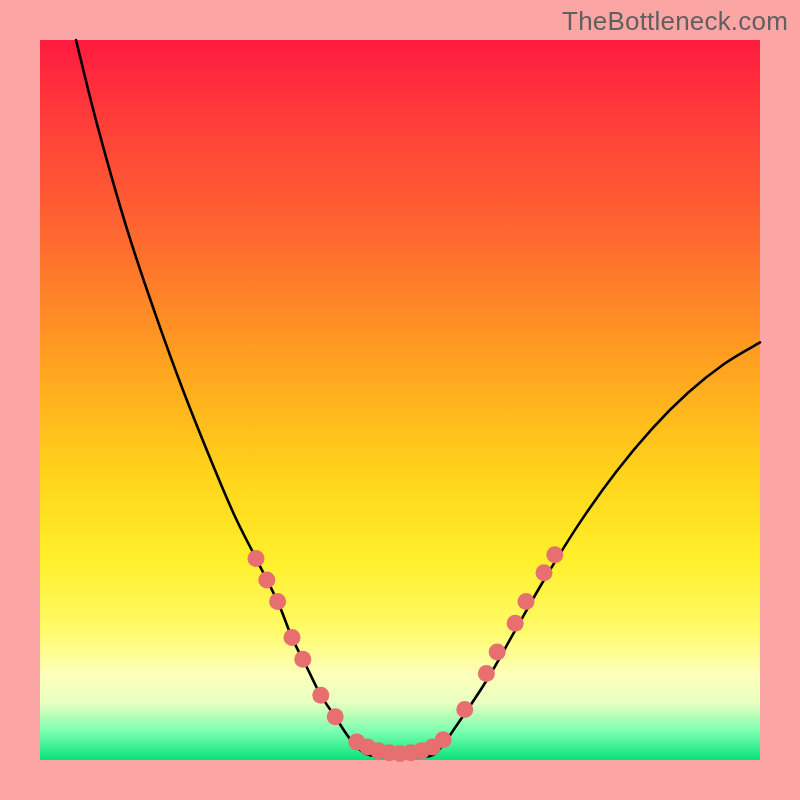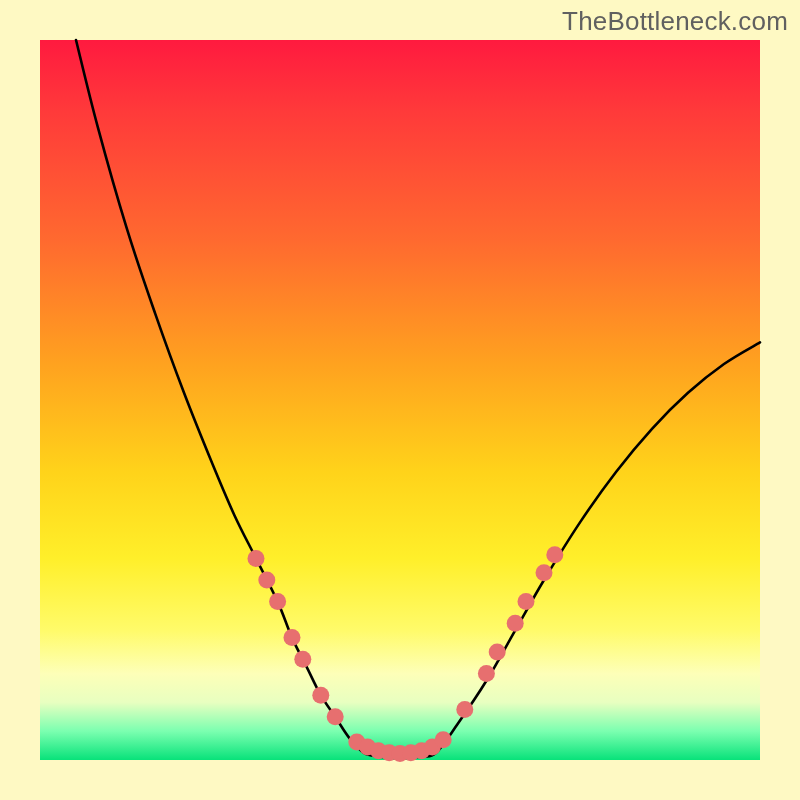--- a/index.html
+++ b/index.html
@@ -8,21 +8,21 @@
     width: 800px;
     height: 800px;
     background: #000;
     overflow: hidden;
     font-family: Arial, Helvetica, sans-serif;
   }
   .frame {
     position: relative;
     width: 800px;
     height: 800px;
-    background: #fef9c3;
+    background: #fca5a5;
   }
   .plot-area {
     position: absolute;
     left: 40px;
     top: 40px;
     width: 720px;
     height: 720px;
     
     background: linear-gradient(to bottom,
       #ff1a3f 0%,

